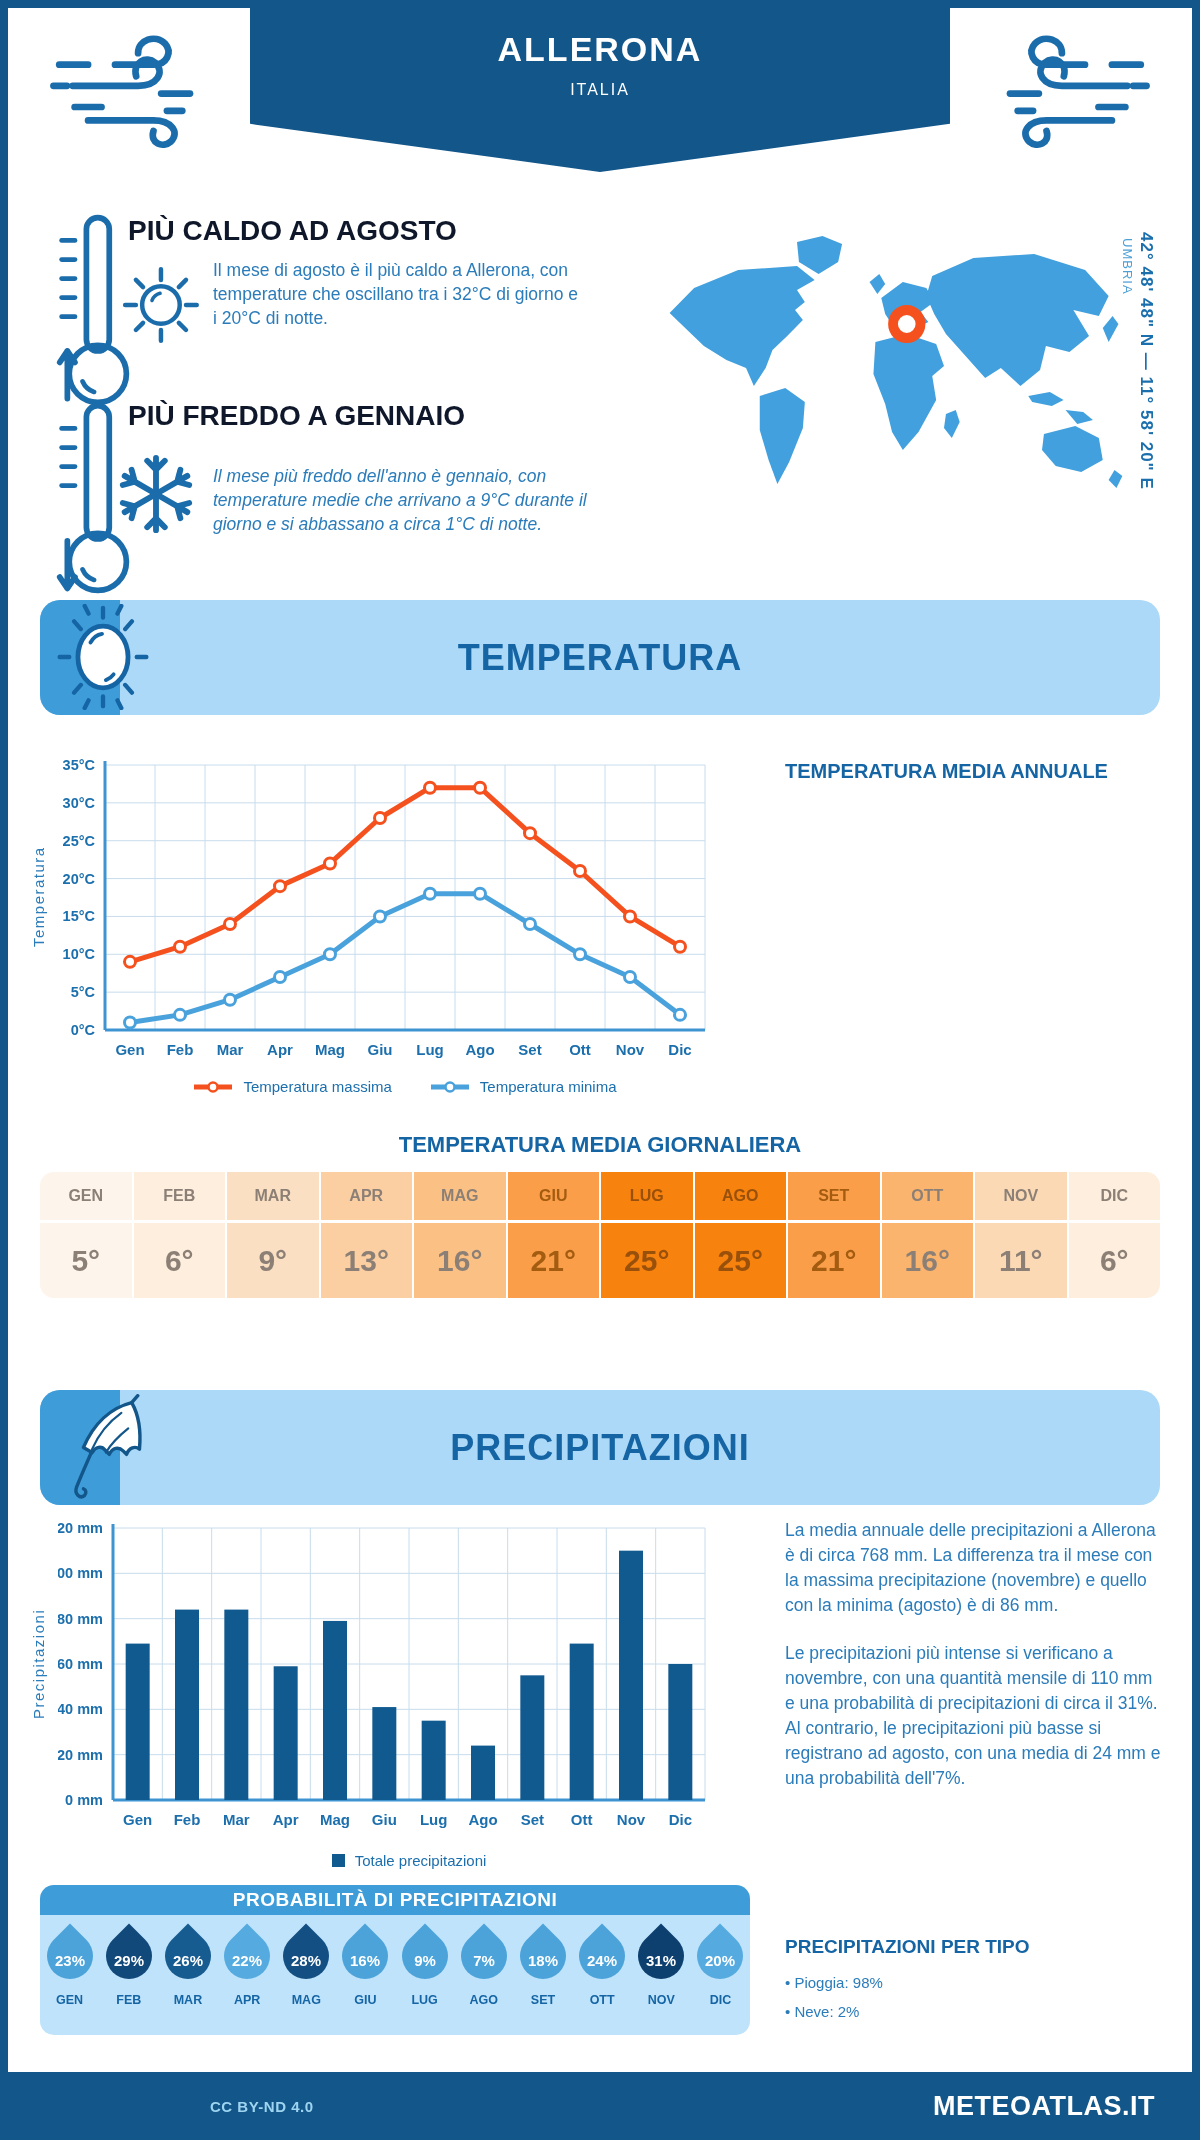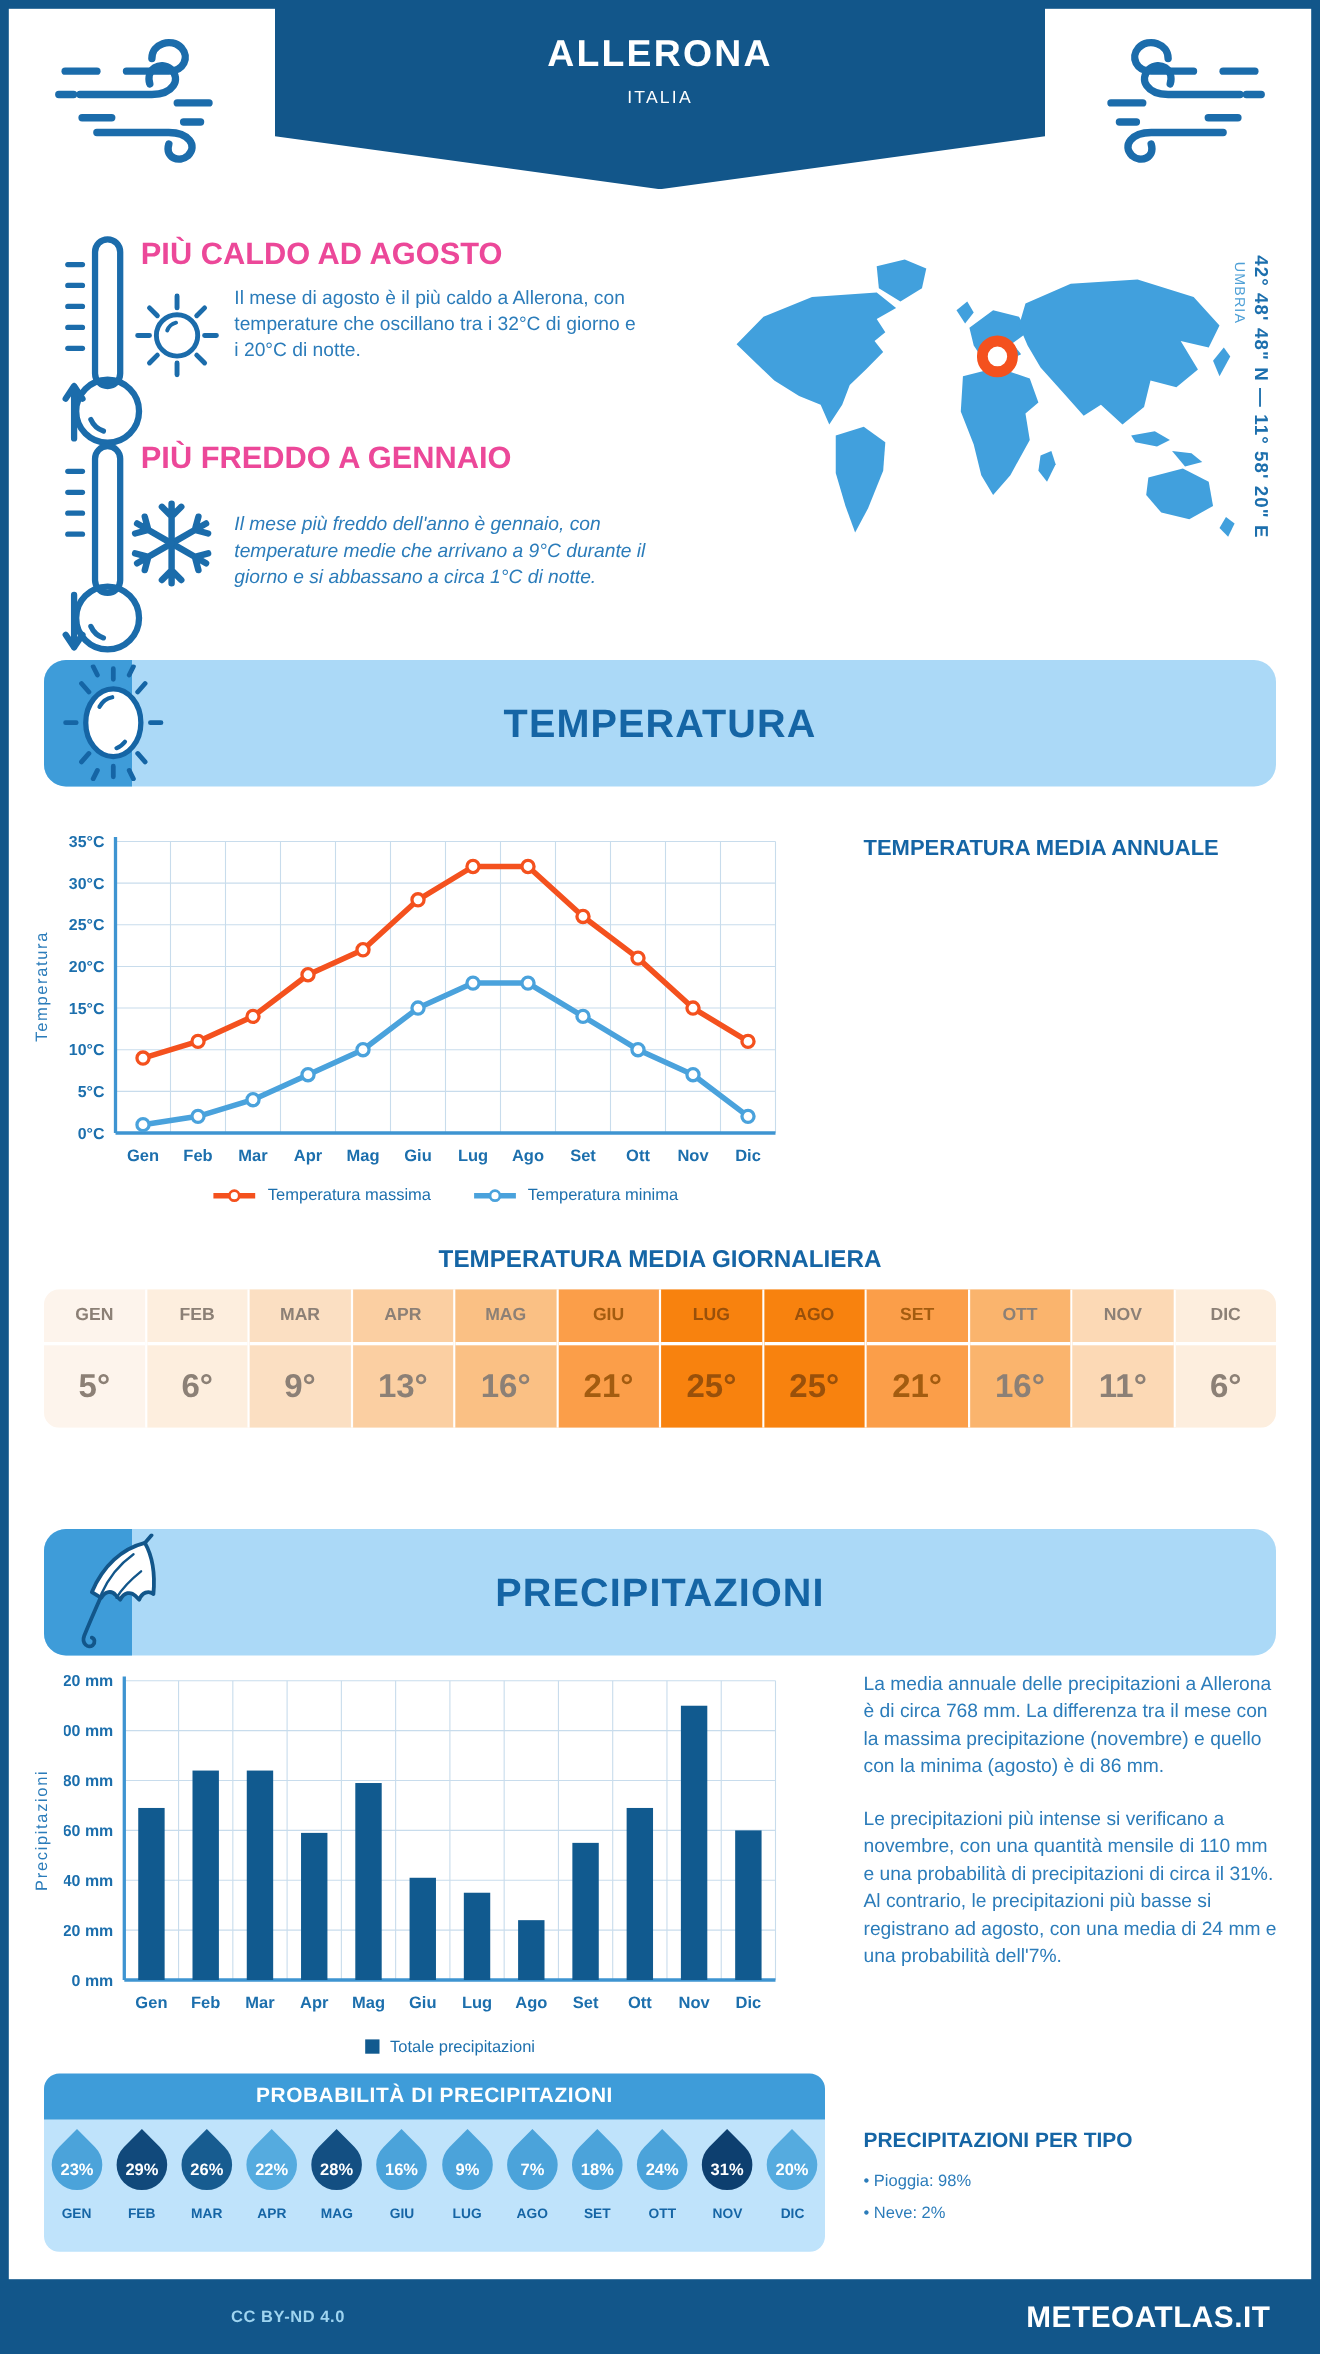--- a/index.html
+++ b/index.html
@@ -5,21 +5,21 @@
   html,body{margin:0;padding:0;background:#ffffff;font-family:"Liberation Sans","DejaVu Sans",sans-serif;}
   .page{position:relative;width:1200px;height:2140px;background:#ffffff;overflow:hidden;}
   .abs{position:absolute;}
   .edge{position:absolute;background:#12568a;}
   
   .banner{position:absolute;left:250px;top:0;width:700px;height:172px;background:#12568a;
           clip-path:polygon(0 0,100% 0,100% 72%,50% 100%,0 72%);text-align:center;color:#fff;}
   .banner h1{margin:30px 0 0 0;font-size:34px;letter-spacing:2px;font-weight:800;}
   .banner .sub{margin-top:12px;font-size:16px;letter-spacing:2px;font-weight:400;}
   
-  .hl-title{position:absolute;font-size:28px;font-weight:800;color:#ec4899;}
+  .hl-title{position:absolute;font-size:28px;font-weight:800;color:#0f172a;}
   .hl-text{position:absolute;font-size:17.5px;line-height:1.38;color:#2b7cba;}
   
   .geo{position:absolute;writing-mode:vertical-rl;}
   .geo .coords{font-size:17px;font-weight:700;color:#1c6fad;letter-spacing:1px;}
   .geo .region{font-size:13px;color:#4d9fd6;letter-spacing:1px;margin-top:6px;}
   
   .sec-banner{position:absolute;left:40px;width:1120px;height:115px;background:#abd9f7;border-radius:20px;
               display:flex;align-items:center;justify-content:center;}
   .sec-banner .strip{position:absolute;left:0;top:0;width:80px;height:115px;background:#3e9cd9;border-radius:20px 0 0 20px;}
   .sec-banner .title{position:relative;font-size:36px;font-weight:800;color:#1565a5;letter-spacing:1px;}
@@ -33,21 +33,21 @@
   .legend .item{display:flex;align-items:center;gap:10px;font-size:15px;color:#1c6fad;}
   
   .tbl-head{position:absolute;left:0;width:1200px;text-align:center;font-size:22px;font-weight:800;color:#1565a5;}
   .daily{position:absolute;left:40px;top:1172px;width:1120px;height:126px;display:flex;border-radius:14px;overflow:hidden;}
   .tcol{flex:1;display:flex;flex-direction:column;border-right:2px solid #fff;}
   .tcol:last-child{border-right:none;}
   .tmon{height:48px;line-height:48px;text-align:center;font-size:16px;font-weight:700;border-bottom:3px solid #fff;}
   .tval{flex:1;display:flex;align-items:center;justify-content:center;font-size:30px;font-weight:700;}
   
   .prob{position:absolute;left:40px;top:1885px;width:710px;}
-  .prob .phead{height:42px;background:#3e9cd9;border-radius:14px 14px 0 0;display:flex;align-items:center;justify-content:center;
+  .prob .phead{height:30px;background:#3e9cd9;border-radius:14px 14px 0 0;display:flex;align-items:center;justify-content:center;
                color:#fff;font-size:19px;font-weight:800;letter-spacing:0.5px;}
   .prob .pbody{height:118px;background:#bfe3fb;border-radius:0 0 14px 14px;display:flex;padding-top:2px;}
   .prob-item{flex:1;text-align:center;position:relative;}
   .drop{width:46px;height:46px;margin:16px auto 0 auto;border-radius:0 50% 50% 50%;transform:rotate(45deg);position:relative;}
   .drop span{position:absolute;left:3px;top:3px;right:-3px;bottom:-3px;display:flex;align-items:center;justify-content:center;
              transform:rotate(-45deg);color:#fff;font-size:15px;font-weight:800;}
   .dmon{margin-top:14px;font-size:12.5px;font-weight:800;color:#1565a5;}
   
   .tipo-head{position:absolute;font-size:19px;font-weight:800;color:#1565a5;}
   .tipo-items{position:absolute;font-size:15px;line-height:1.95;color:#2b7cba;}

